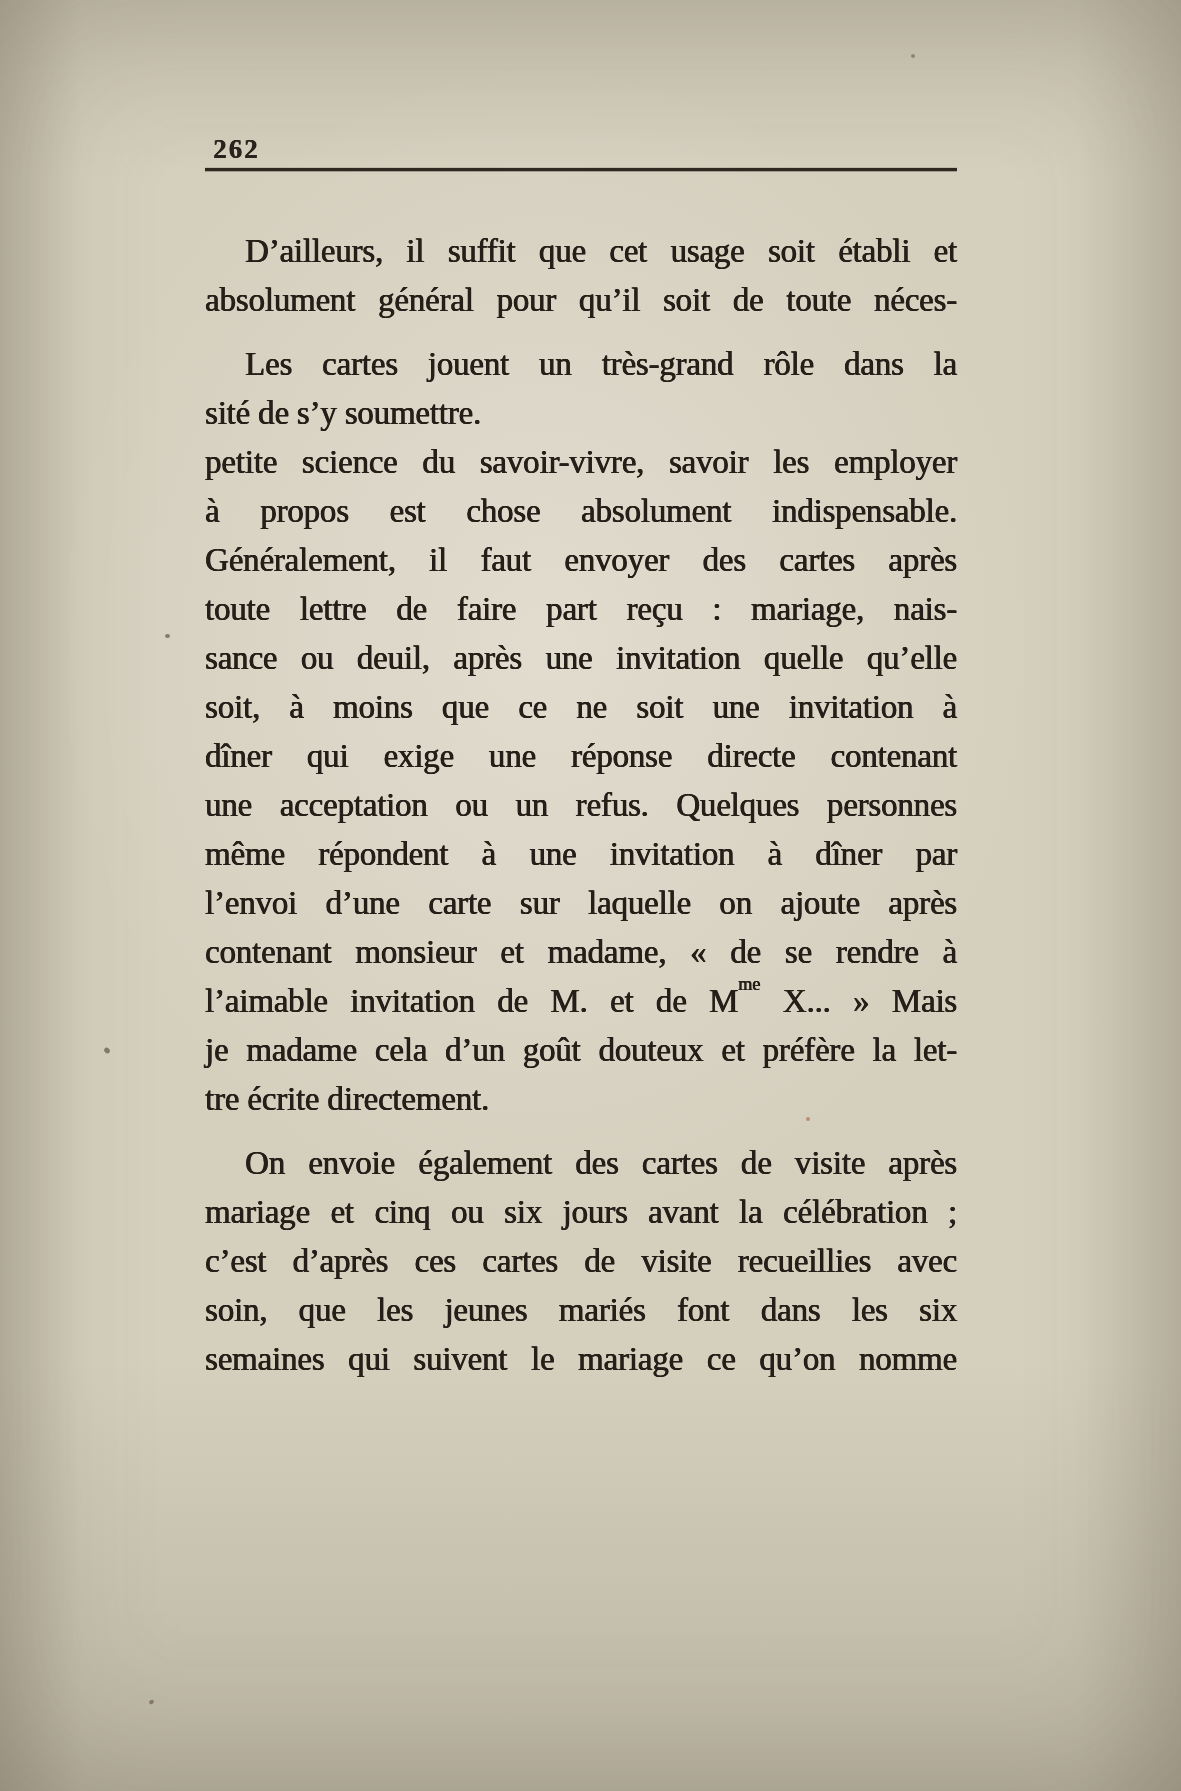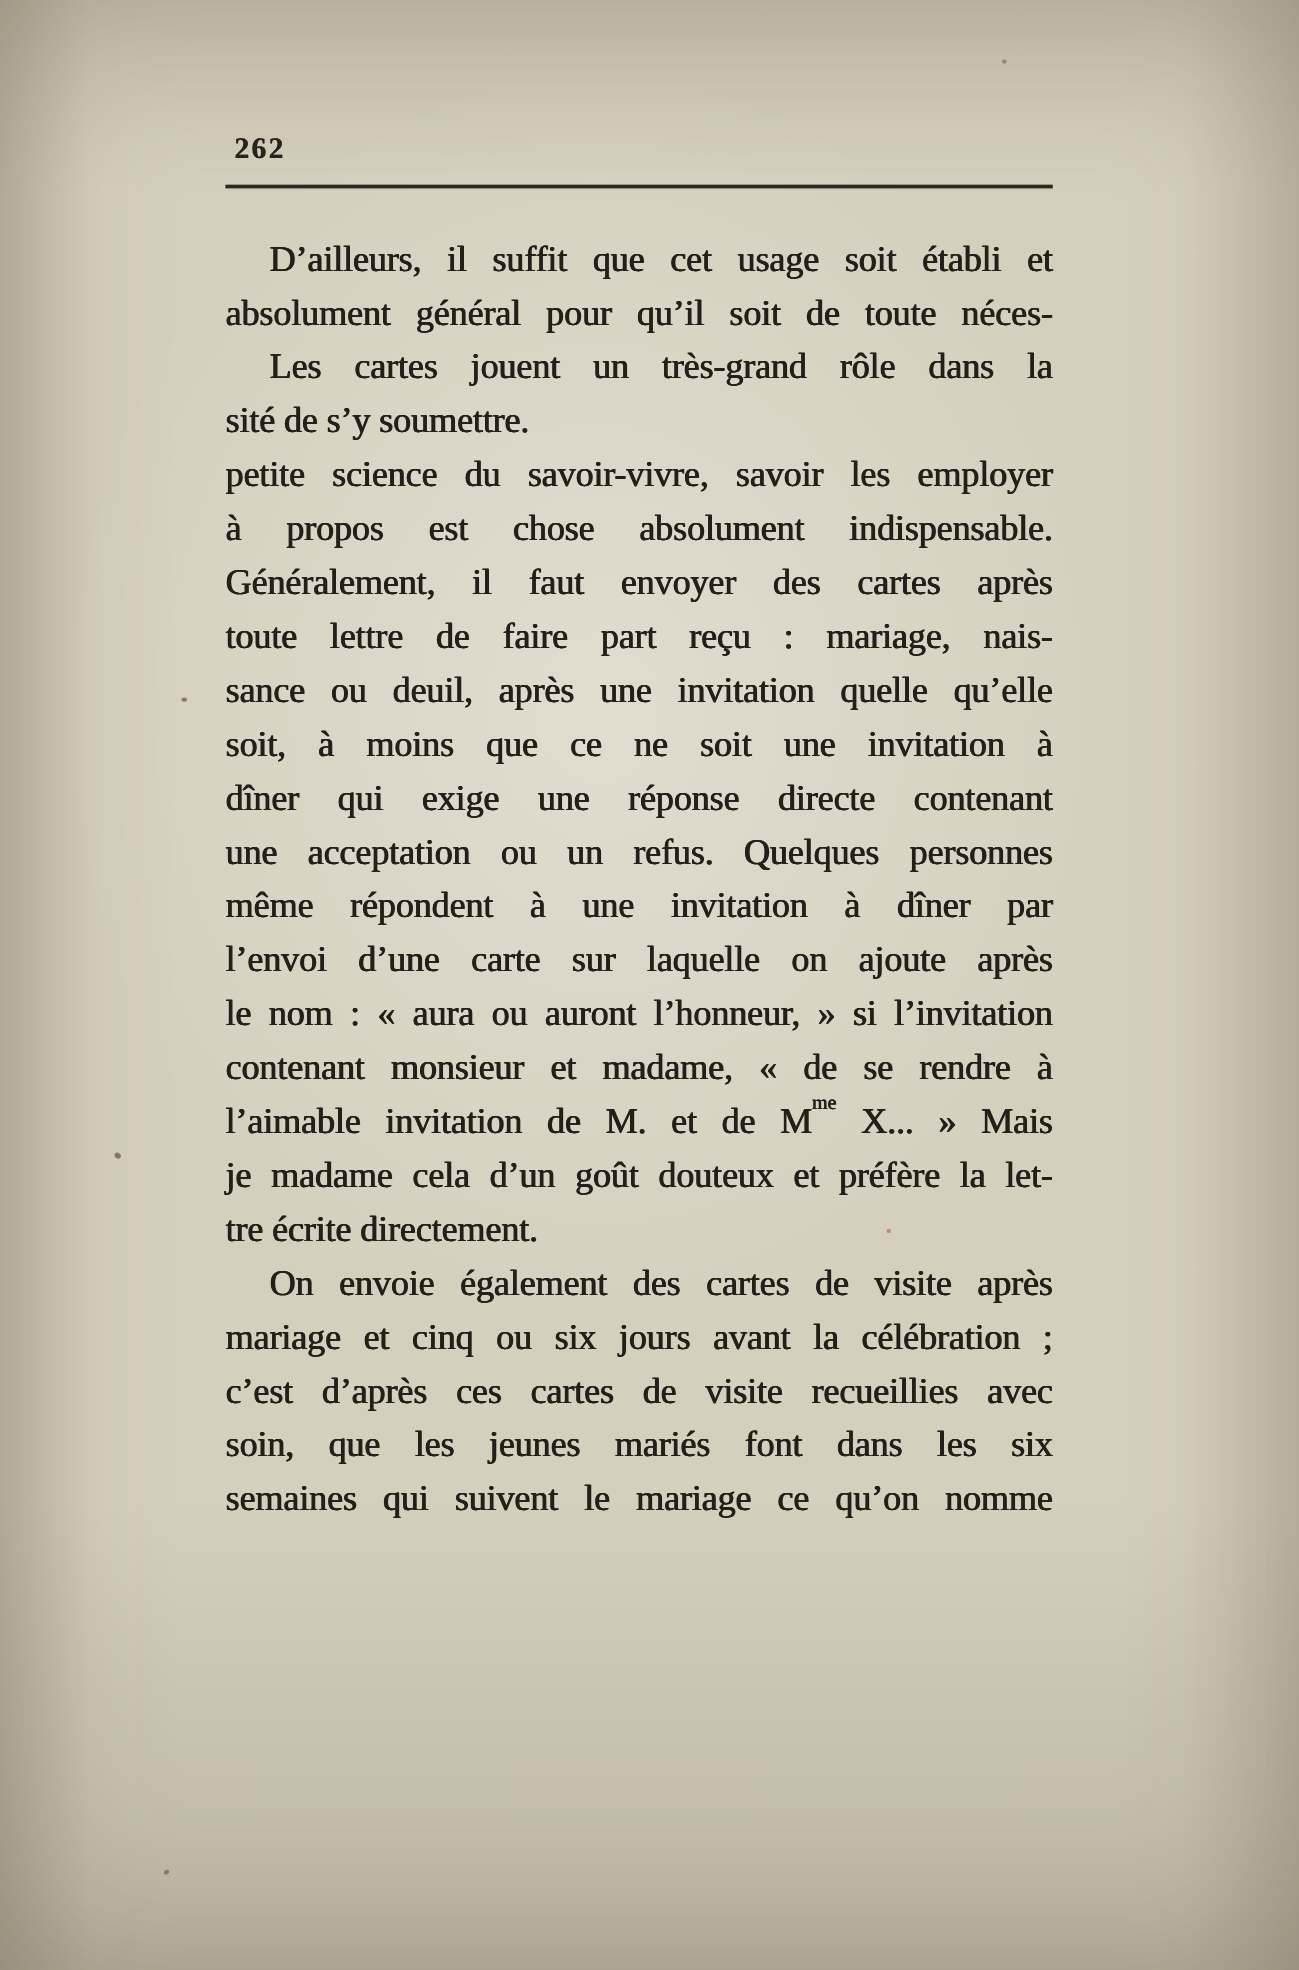--- a/index.html
+++ b/index.html
@@ -27,21 +27,21 @@
   .header {
     position: absolute;
     left: 205px;
     width: 752px;
     top: 118px;
     height: 40px;
   }
   .page-number {
     position: absolute;
     left: 8px;
-    top: 2px;
+    top: 16px;
     font-size: 27px;
     font-weight: 700;
     letter-spacing: 2px;
     color: #28231c;
     text-shadow: 0.4px 0 0 currentColor;
   }
   .running-title {
     position: absolute;
     left: 0;
     right: 0;
@@ -76,20 +76,21 @@
     text-shadow: 0.5px 0 0 currentColor, -0.25px 0 0 currentColor;
   }
   .line {
     height: 49px;
     text-align: justify;
     text-align-last: justify;
     white-space: nowrap;
   }
   .line.indent {
     text-indent: 40px;
+    margin-top: 15px;
   }
   .line.para-end {
     text-align-last: left;
   }
   .sup {
     display: inline-block;
     font-size: 0.55em;
     line-height: 0;
     position: relative;
     top: -0.55em;
@@ -125,21 +126,20 @@
     <div class="line">petite science du savoir-vivre, savoir les employer</div>
     <div class="line">à propos est chose absolument indispensable.</div>
     <div class="line">Généralement, il faut envoyer des cartes après</div>
     <div class="line">toute lettre de faire part reçu : mariage, nais-</div>
     <div class="line">sance ou deuil, après une invitation quelle qu’elle</div>
     <div class="line">soit, à moins que ce ne soit une invitation à</div>
     <div class="line">dîner qui exige une réponse directe contenant</div>
     <div class="line">une acceptation ou un refus. Quelques personnes</div>
     <div class="line">même répondent à une invitation à dîner par</div>
     <div class="line">l’envoi d’une carte sur laquelle on ajoute après</div>
-    <div class="line">le nom : « aura ou auront l’honneur, » si l’invitation</div>
     <div class="line">contenant monsieur et madame, « de se rendre à</div>
     <div class="line"><span>l’aimable invitation de M. et de M</span><sup class="sup">me</sup><span> X... » Mais</span></div>
     <div class="line">je madame cela d’un goût douteux et préfère la let-</div>
     <div class="line para-end">tre écrite directement.</div>
     <div class="line indent">On envoie également des cartes de visite après</div>
     <div class="line">mariage et cinq ou six jours avant la célébration ;</div>
     <div class="line">c’est d’après ces cartes de visite recueillies avec</div>
     <div class="line">soin, que les jeunes mariés font dans les six</div>
     <div class="line">semaines qui suivent le mariage ce qu’on nomme</div>
   </div>

